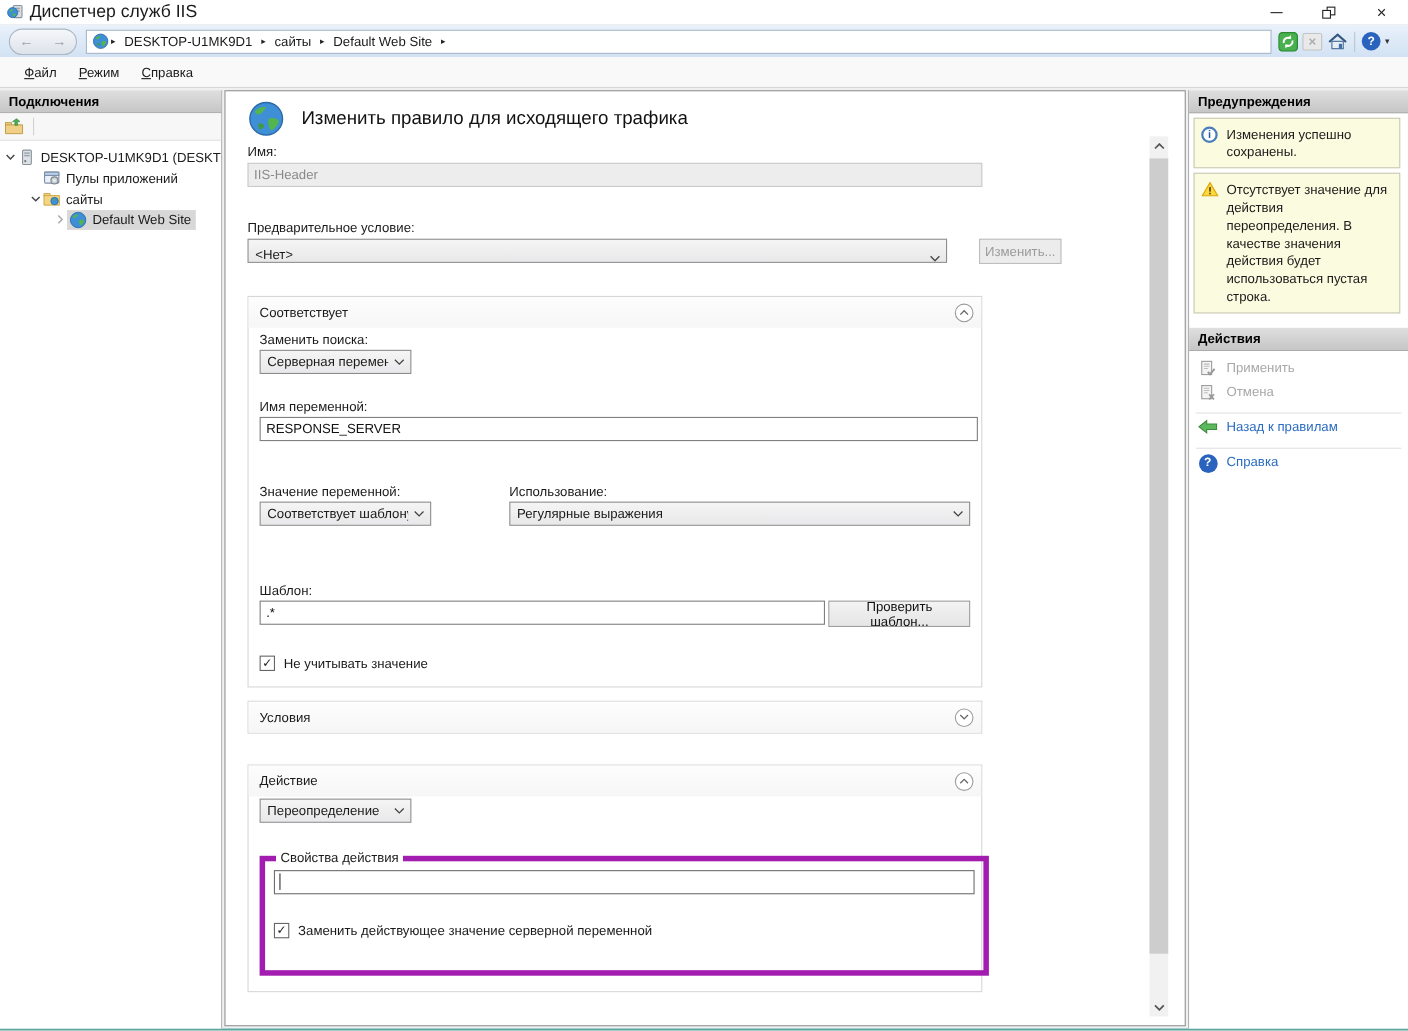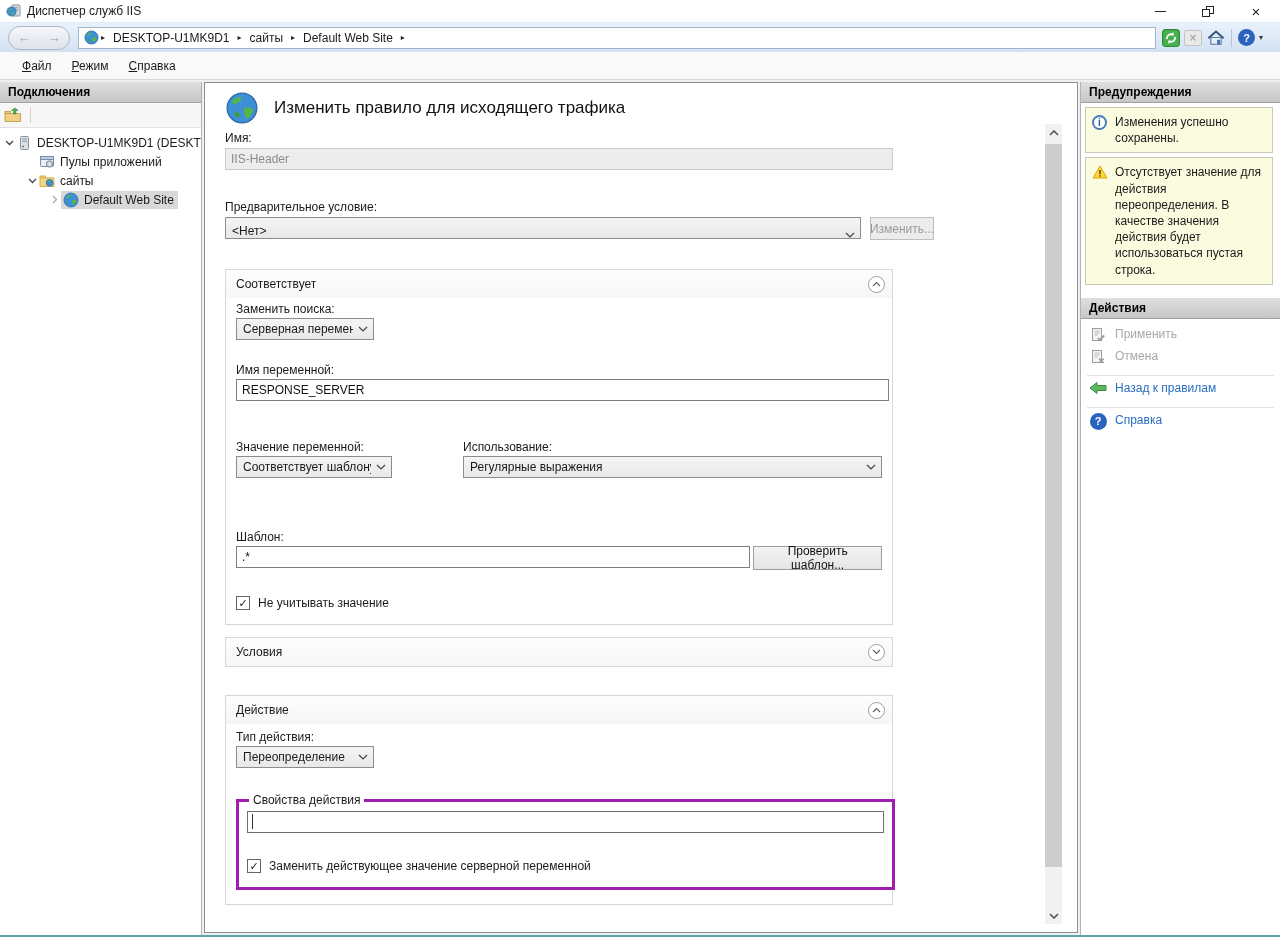--- a/index.html
+++ b/index.html
@@ -7,21 +7,21 @@
   body {
     width:1280px; height:937px; position:relative; overflow:hidden;
     font-family:"Liberation Sans","DejaVu Sans",sans-serif; font-size:12px; color:#1a1a1a;
     background:#fff;
   }
   svg { display:block; }
 
   
   .titlebar { height:22px; display:flex; align-items:center; background:#fff; }
   .app-icon { margin:0 5px 0 6px; }
-  .title-text { font-size:12px; }
+  .title-text { font-size:16px; }
   .win-controls { margin-left:auto; display:flex; height:100%; }
   .win-btn { width:48px; display:flex; align-items:center; justify-content:center; color:#222; }
   .min-bar { width:11px; height:1px; background:#222; }
   .restore { position:relative; width:12px; height:11px; }
   .restore .rb { position:absolute; right:0; top:0; width:8px; height:8px; border:1px solid #222; background:#fff; }
   .restore .rf { position:absolute; left:0; bottom:0; width:8px; height:8px; border:1px solid #222; background:#fff; }
   .close-glyph { font-size:15px; line-height:1; }
 
   
   .addressbar { height:30px; background:linear-gradient(#e9f1fb,#d2e2f3); display:flex; align-items:center; border-top:1px solid #e6ebf1; }
@@ -82,21 +82,21 @@
   .btn.disabled { color:#9b9b9b; border-color:#bebebe; background:#ececec; }
   .section { width:668px; border:1px solid #d7d7d7; margin-top:29px; }
   .section-header { height:28px; display:flex; align-items:center; justify-content:space-between;
     padding:0 7px 0 10px; background:linear-gradient(#fdfdfd,#f6f6f6); }
   .collapse-btn { width:17px; height:17px; border:1px solid #9c9c9c; border-radius:50%; background:#fff;
     display:flex; align-items:center; justify-content:center; }
   .section-body { padding:0 10px 14px; }
   .cb-row { display:flex; align-items:center; gap:8px; }
   .cb { width:14px; height:14px; border:1px solid #666; background:#fff; display:flex; align-items:center;
     justify-content:center; font-size:11px; color:#1a1a1a; line-height:1; }
-  fieldset.props { border:3px solid #a21caf; margin:25px 0 0 0; padding:2px 8px 14px; width:653px; }
+  fieldset.props { border:5px solid #a21caf; margin:25px 0 0 0; padding:2px 8px 29px; width:653px; }
   fieldset.props legend { padding:0 4px; margin-left:2px; }
   .input-wrap { position:relative; display:inline-block; }
   .text-caret { position:absolute; left:5px; top:3px; width:1px; height:15px; background:#333; }
 
   
   .scrollbar { position:absolute; right:15px; top:41px; width:17px; height:800px; background:#f1f1f1; }
   .sb-btn { height:17px; width:17px; display:flex; align-items:center; justify-content:center; }
   .sb-down { position:absolute; bottom:0; left:0; }
   .sb-thumb { position:absolute; top:20px; left:0; width:17px; height:723px; background:#cdcdcd; }
 
@@ -295,21 +295,21 @@
       <label class="lbl" style="margin-top:30px;">Предварительное условие:</label>
       <div style="display:flex; gap:9px; margin-top:3px;">
         <div class="combo" style="width:636px;align-items:flex-end;">
           <span class="combo-text">&lt;Нет&gt;</span>
           <span class="combo-arrow">
             <svg width="10" height="6" viewBox="0 0 10 6">
                 <path d="M1 1 L5 5 L9 1" stroke="#444" stroke-width="1.2" fill="none"></path>
               </svg>
           </span>
         </div>
-        <button class="btn disabled" style="width:64px;">Изменить...</button>
+        <button class="btn disabled" style="width:75px;margin-left:20px;">Изменить...</button>
       </div>
 
       
       <div class="section">
         <div class="section-header">
           <span>Соответствует</span>
           <span class="collapse-btn">
             <svg width="9" height="6" viewBox="0 0 9 6">
                 <path d="M1 5 L4.5 1.5 L8 5" stroke="#666" stroke-width="1.2" fill="none"></path>
               </svg>
@@ -381,21 +381,20 @@
       <div class="section" style="margin-top:28px;">
         <div class="section-header">
           <span>Действие</span>
           <span class="collapse-btn">
             <svg width="9" height="6" viewBox="0 0 9 6">
                 <path d="M1 5 L4.5 1.5 L8 5" stroke="#666" stroke-width="1.2" fill="none"></path>
               </svg>
           </span>
         </div>
         <div class="section-body">
-          <label class="lbl" style="margin-top:6px;">Тип действия:</label>
           <div class="combo" style="width:138px; margin-top:2px;">
             <span class="combo-text">Переопределение</span>
             <span class="combo-arrow">
               <svg width="10" height="6" viewBox="0 0 10 6">
                   <path d="M1 1 L5 5 L9 1" stroke="#444" stroke-width="1.2" fill="none"></path>
                 </svg>
             </span>
           </div>
 
           <fieldset class="props">

